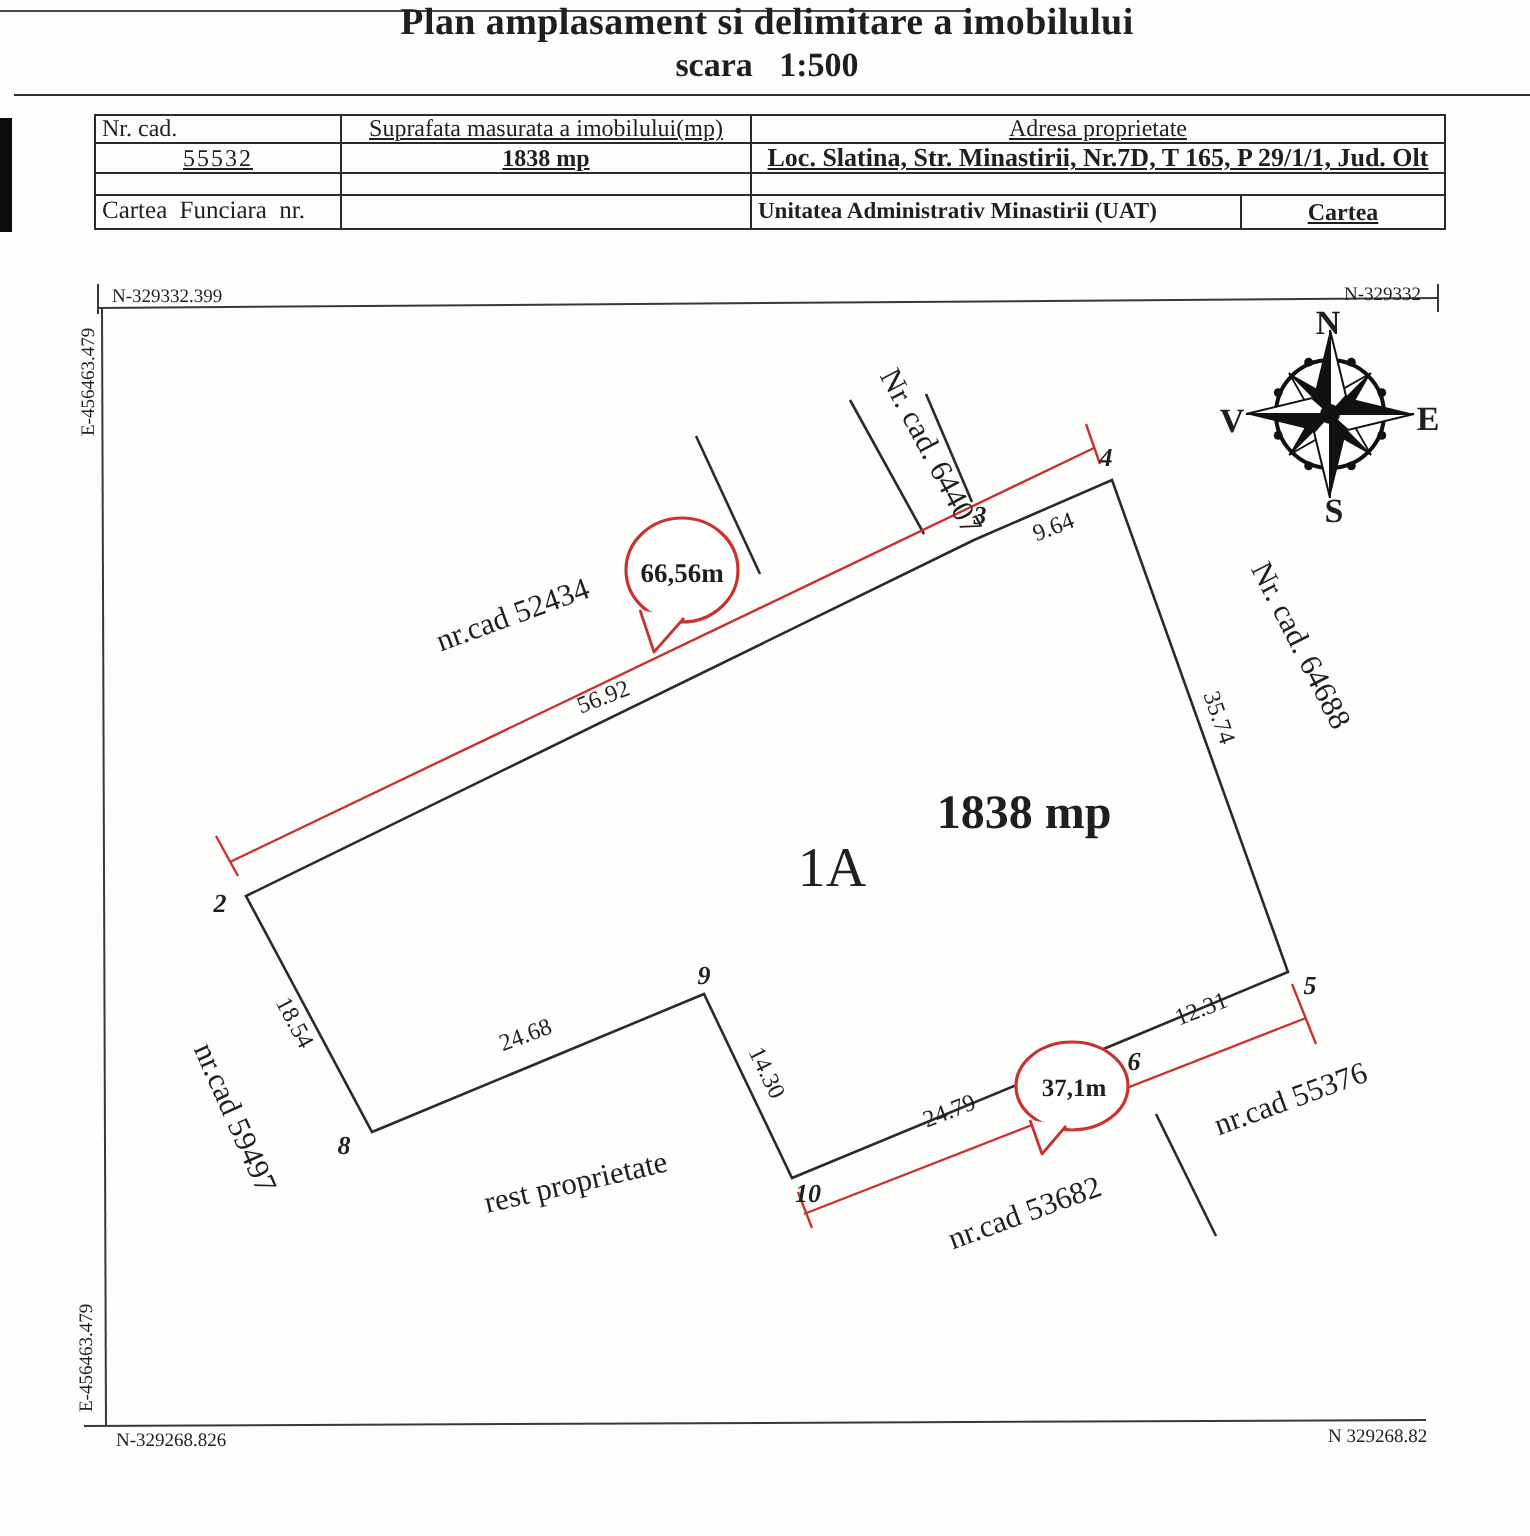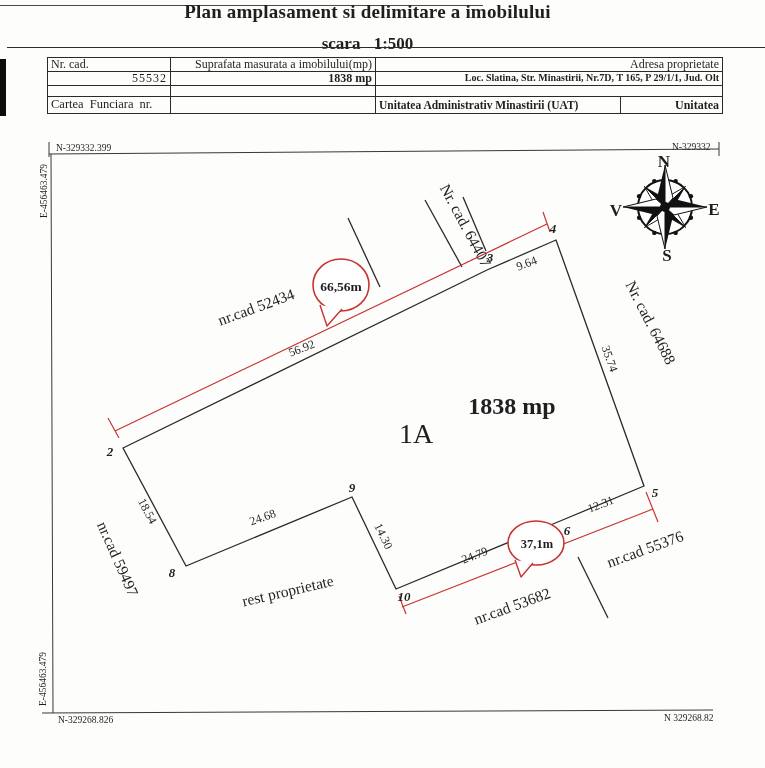--- a/index.html
+++ b/index.html
@@ -1,34 +1,34 @@
 <!DOCTYPE html>
 <html><head>
 <meta charset="utf-8">
 <style>
   html,body{margin:0;padding:0;}
   body{
     width:765px;height:768px;position:relative;overflow:hidden;
     background:#fdfdfc;font-family:"Liberation Serif",serif;color:#1f1f1f;
   }
   .artifact-top{position:absolute;left:0;top:5px;width:483px;height:1px;background:#4a4a4a;}
-  .doc-header{position:absolute;left:0;top:1px;width:735px;text-align:center;}
+  .doc-header{position:absolute;left:16px;top:1px;width:735px;text-align:center;}
   .title{font-size:19px;font-weight:bold;letter-spacing:.2px;}
-  .scale{font-size:17px;font-weight:bold;word-spacing:9px;margin-top:11px;}
+  .scale{font-size:17px;font-weight:bold;word-spacing:9px;margin-top:0;}
   .header-rule{position:absolute;left:7px;top:47px;width:758px;height:1px;background:#2c2c2c;}
   .binding-bar{position:absolute;left:0;top:59px;width:6px;height:57px;background:#0d0d0d;}
   table.info-table{
     position:absolute;left:47px;top:57px;border-collapse:collapse;
     table-layout:fixed;width:675px;
   }
   table.info-table td{
     border:1px solid #2a2a2a;font-size:12px;padding:0 3px;vertical-align:middle;
     line-height:1.08;height:13px;overflow:visible;white-space:nowrap;
   }
-  td.ctr{text-align:right;}
+  td.ctr{text-align:center;text-decoration:underline;}
   td.bold{font-weight:bold;}
   tr.empty-row td{height:10px;}
   tr.last-row td{height:16px;margin-left:39px;}
   .num{letter-spacing:1px;font-size:13px;}
   .wsp{word-spacing:3px;}
   svg.map{position:absolute;left:0;top:0;pointer-events:none;}
   svg.map text{font-family:"Liberation Serif",serif;fill:#1f1f1f;}
   .blk{stroke:#2a2a2a;stroke-width:1.3;fill:none;}
   .thin{stroke:#383838;stroke-width:1;fill:none;}
   .red{stroke:#c73430;stroke-width:1.2;fill:none;}
@@ -61,32 +61,32 @@
     </colgroup>
   <tbody>
       <tr>
     <td>Nr. cad.</td>
     <td class="ctr">Suprafata masurata a imobilului(mp)</td>
     <td class="ctr" colspan="2">Adresa proprietate</td>
   </tr>
   <tr>
     <td class="ctr num">55532</td>
     <td class="ctr bold">1838 mp</td>
-    <td class="ctr bold" colspan="2" style="font-size:10px">Loc. Slatina, Str. Minastirii, Nr.7D, T 165, P 29/1/1, Jud. Olt</td>
+    <td class="ctr bold" colspan="2" style="font-size:13px">Loc. Slatina, Str. Minastirii, Nr.7D, T 165, P 29/1/1, Jud. Olt</td>
   </tr>
   <tr class="empty-row">
     <td></td>
     <td></td>
     <td colspan="2"></td>
   </tr>
   <tr class="last-row">
     <td class="wsp" style="font-size:12.5px">Cartea Funciara nr.</td>
     <td></td>
     <td class="bold" style="font-size:11.5px">Unitatea Administrativ Minastirii (UAT)</td>
-    <td class="ctr bold">Unitatea</td>
+    <td class="ctr bold">Cartea</td>
   </tr>
 </tbody>
   </table>
 
 <svg class="map" width="765" height="768" viewBox="0 0 765 768">
   <defs>
     <g id="cp-long">
       <polygon points="0,-42 -8,-9 0,0" fill="#111"></polygon>
       <polygon points="0,-42 8,-9 0,0" fill="#fff" stroke="#111" stroke-width="1"></polygon>
     </g>

